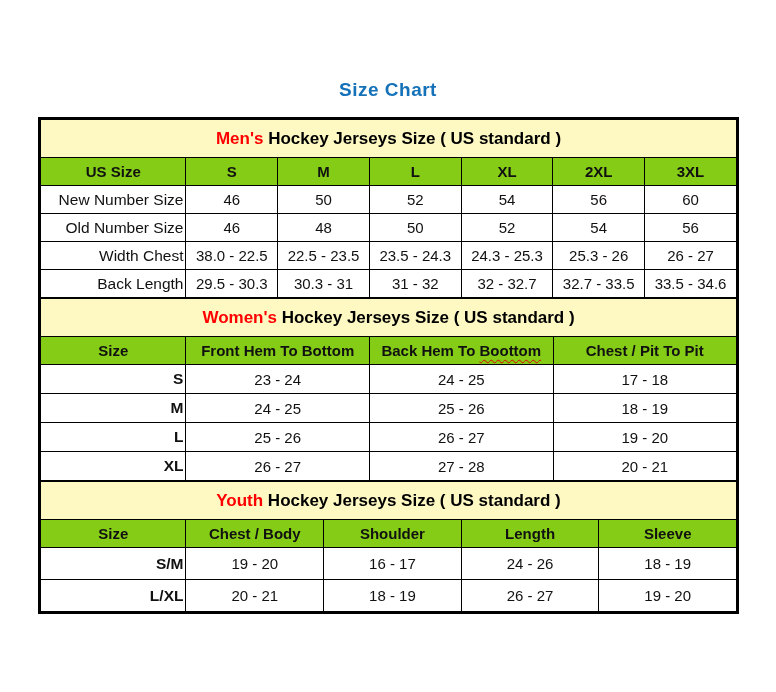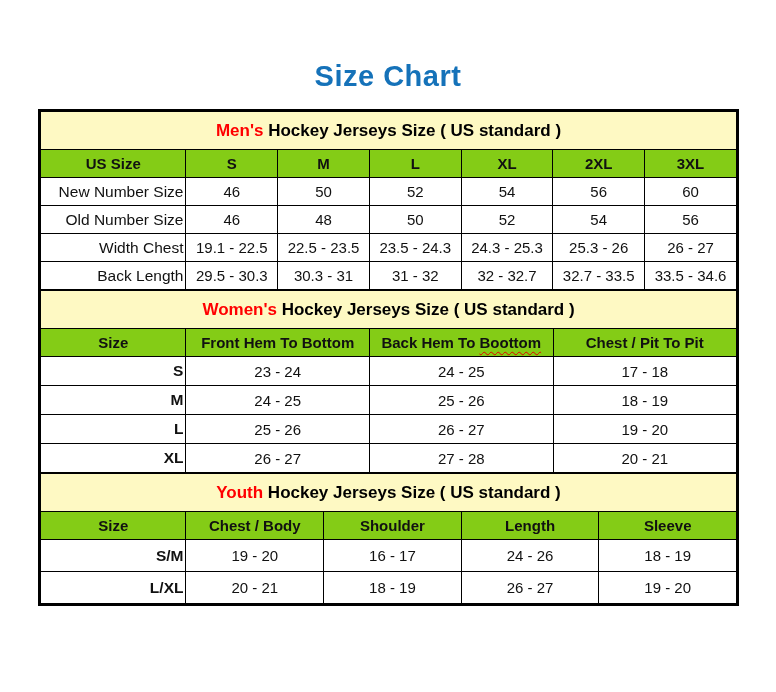--- a/index.html
+++ b/index.html
@@ -10,24 +10,25 @@
   body {
     width: 776px;
     height: 692px;
     font-family: "Liberation Sans", sans-serif;
     color: #111111;
     overflow: hidden;
   }
   .page-title {
     padding-top: 60px;
     text-align: center;
-    font-size: 29px;
+    font-size: 19px;
     font-weight: bold;
     color: #1572B9;
     letter-spacing: 0.5px;
+    margin-top: 19px;
   }
   .chart-wrap {
     width: 697px;
     margin: 16px 0 0 38px;
     border: 2px solid #000000;
   }
   table {
     width: 100%;
     border-collapse: collapse;
     table-layout: fixed;
@@ -123,21 +124,21 @@
       <td class="rowlabel">Old Number Size</td>
       <td class="data">46</td>
       <td class="data">48</td>
       <td class="data">50</td>
       <td class="data">52</td>
       <td class="data">54</td>
       <td class="data">56</td>
     </tr>
     <tr>
       <td class="rowlabel">Width Chest</td>
-      <td class="data">19.1 - 22.5</td>
+      <td class="data">38.0 - 22.5</td>
       <td class="data">22.5 - 23.5</td>
       <td class="data">23.5 - 24.3</td>
       <td class="data">24.3 - 25.3</td>
       <td class="data">25.3 - 26</td>
       <td class="data">26 - 27</td>
     </tr>
     <tr>
       <td class="rowlabel">Back Length</td>
       <td class="data">29.5 - 30.3</td>
       <td class="data">30.3 - 31</td>

